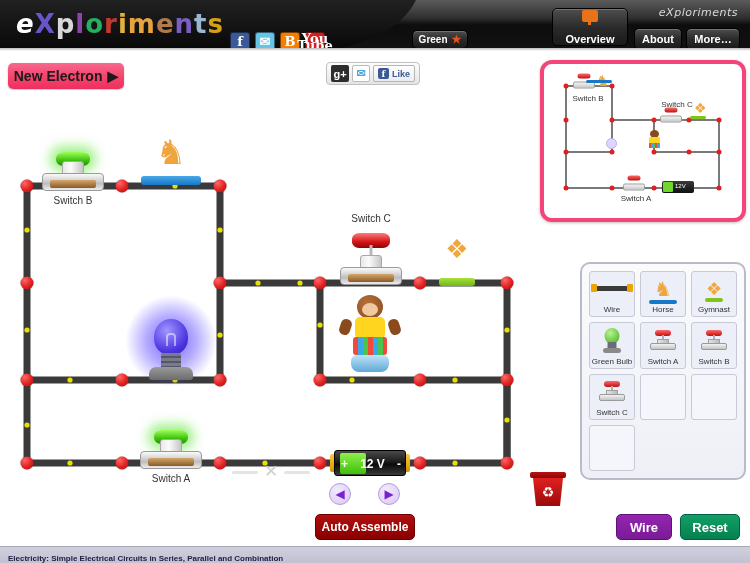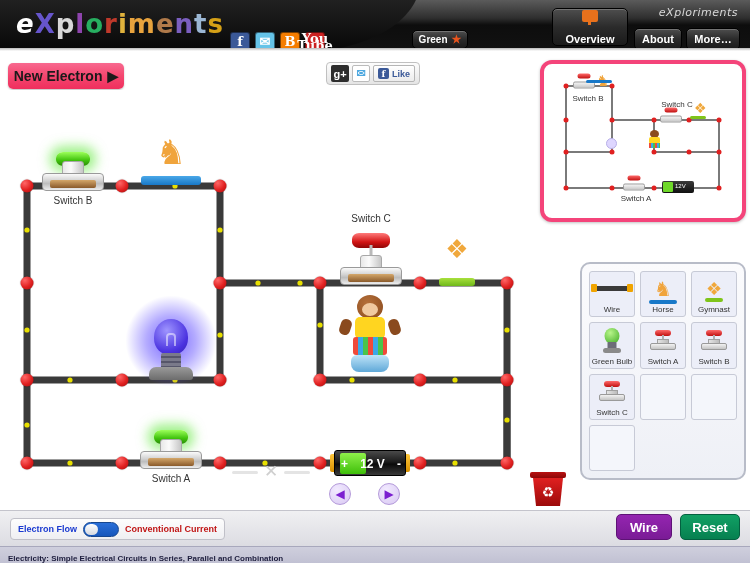--- a/index.html
+++ b/index.html
@@ -756,29 +756,21 @@
             <span class="pi-sw-body"></span>
           </span>
       </div>
       <div class="pal-label">Switch C</div>
     </div>
     <div class="pal-item pal-empty"></div>
     <div class="pal-item pal-empty"></div>
     <div class="pal-item pal-empty"></div>
   </div>
 
-  <div class="bottombar">
-    <div class="flowtoggle">
-      <span class="ft-left">Electron Flow</span>
-      <span class="ft-sw">
-        <span class="ft-knob"></span>
-      </span>
-      <span class="ft-right">Conventional Current</span>
-    </div>
-  </div>
+  <div id="auto-assemble">Auto Assemble</div>
   <div id="help-btn">Wire</div>
   <div id="reset-btn">Reset</div>
 
   <div class="statusbar">
     <span class="status-text">Electricity: Simple Electrical Circuits in Series, Parallel and Combination</span>
   </div>
 
 </div>
 
 </body></html>

